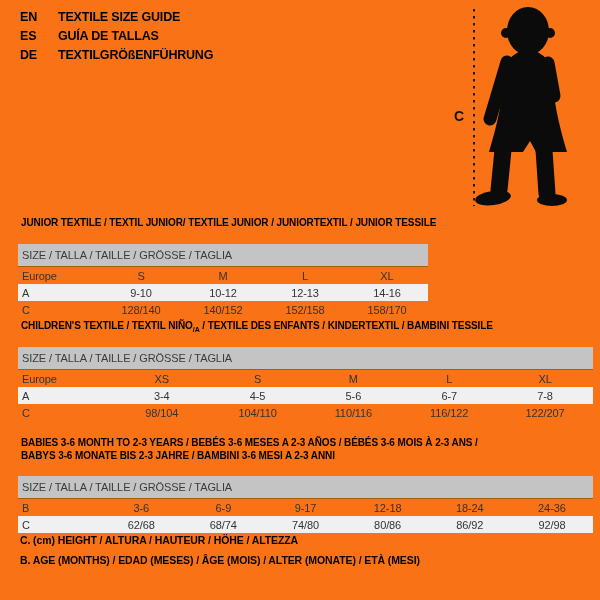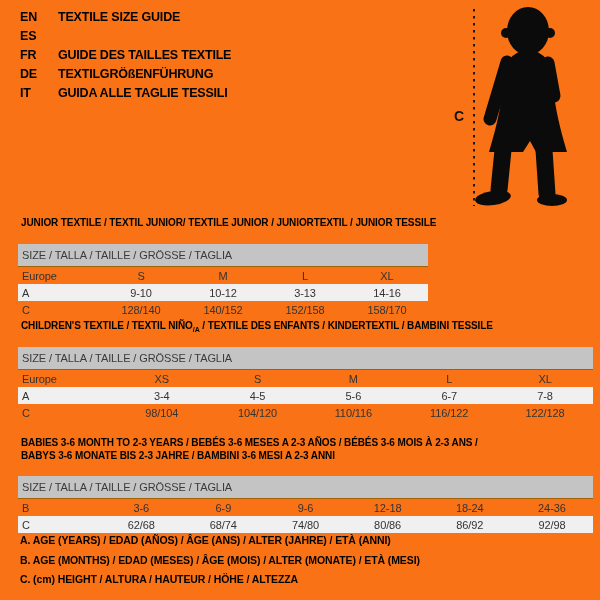--- a/index.html
+++ b/index.html
@@ -38,32 +38,25 @@
 
 <div class="page">
 
   <div class="langs">
     <div class="lang-row">
       <span class="lang-code">EN</span>
       <span class="lang-label">TEXTILE SIZE GUIDE</span>
     </div>
     <div class="lang-row">
       <span class="lang-code">ES</span>
-    </div>
-    <div class="lang-row">
-      <span class="lang-code">FR</span>
-      <span class="lang-label">GUIDE DES TAILLES TEXTILE</span>
+      <span class="lang-label">GUÍA DE TALLAS</span>
     </div>
     <div class="lang-row">
       <span class="lang-code">DE</span>
       <span class="lang-label">TEXTILGRÖßENFÜHRUNG</span>
-    </div>
-    <div class="lang-row">
-      <span class="lang-code">IT</span>
-      <span class="lang-label">GUIDA ALLE TAGLIE TESSILI</span>
     </div>
   </div>
 
   <div class="fig">
     <svg width="160" height="215" viewBox="0 0 160 215" xmlns="http://www.w3.org/2000/svg">
       <line x1="34" y1="9" x2="34" y2="206" stroke="#1a1a1a" stroke-width="2" stroke-dasharray="2.5 4.5"></line>
       <text x="14" y="121" font-size="14" font-weight="bold" font-family="Liberation Sans, sans-serif" fill="#111">C</text>
       <g fill="#0b0b0b" stroke="#0b0b0b">
         <ellipse cx="88" cy="31" rx="21" ry="24" stroke="none"></ellipse>
         <circle cx="66" cy="33" r="5" stroke="none"></circle>
@@ -91,21 +84,21 @@
         <td class="lbl">Europe</td>
         <td>S</td>
         <td>M</td>
         <td>L</td>
         <td>XL</td>
       </tr>
       <tr class="shaded">
         <td class="lbl">A</td>
         <td>9-10</td>
         <td>10-12</td>
-        <td>3-13</td>
+        <td>12-13</td>
         <td>14-16</td>
       </tr>
       <tr>
         <td class="lbl">C</td>
         <td>128/140</td>
         <td>140/152</td>
         <td>152/158</td>
         <td>158/170</td>
       </tr>
     </tbody>
@@ -131,60 +124,59 @@
         <td class="lbl">A</td>
         <td>3-4</td>
         <td>4-5</td>
         <td>5-6</td>
         <td>6-7</td>
         <td>7-8</td>
       </tr>
       <tr>
         <td class="lbl">C</td>
         <td>98/104</td>
-        <td>104/120</td>
+        <td>104/110</td>
         <td>110/116</td>
         <td>116/122</td>
-        <td>122/128</td>
+        <td>122/207</td>
       </tr>
     </tbody>
       </table>
   </div>
 
   <div class="section s3">
     <div class="tbl-title">
       <div><span>BABIES 3-6 MONTH TO 2-3 YEARS / BEBÉS 3-6 MESES A 2-3 AÑOS / BÉBÉS 3-6 MOIS À 2-3 ANS /</span></div>
       <div>BABYS 3-6 MONATE BIS 2-3 JAHRE / BAMBINI 3-6 MESI A 2-3 ANNI</div>
     </div>
     <table class="size-table">
       <tbody>
           <tr class="bar">
         <td colspan="7">SIZE / TALLA / TAILLE / GRÖSSE / TAGLIA</td>
       </tr>
       <tr>
         <td class="lbl">B</td>
         <td>3-6</td>
         <td>6-9</td>
-        <td>9-6</td>
+        <td>9-17</td>
         <td>12-18</td>
         <td>18-24</td>
         <td>24-36</td>
       </tr>
       <tr class="shaded">
         <td class="lbl">C</td>
         <td>62/68</td>
         <td>68/74</td>
         <td>74/80</td>
         <td>80/86</td>
         <td>86/92</td>
         <td>92/98</td>
       </tr>
     </tbody>
       </table>
   </div>
 
   <div class="legend">
-    <div class="legend-line">A. AGE (YEARS) / EDAD (AÑOS) / ÂGE (ANS) / ALTER (JAHRE) / ETÀ (ANNI)</div>
+    <div class="legend-line">C. (cm) HEIGHT / ALTURA / HAUTEUR / HÖHE / ALTEZZA</div>
     <div class="legend-line">B. AGE (MONTHS) / EDAD (MESES) / ÂGE (MOIS) / ALTER (MONATE) / ETÀ (MESI)</div>
-    <div class="legend-line">C. (cm) HEIGHT / ALTURA / HAUTEUR / HÖHE / ALTEZZA</div>
   </div>
 
 </div>
 
 </body></html>

